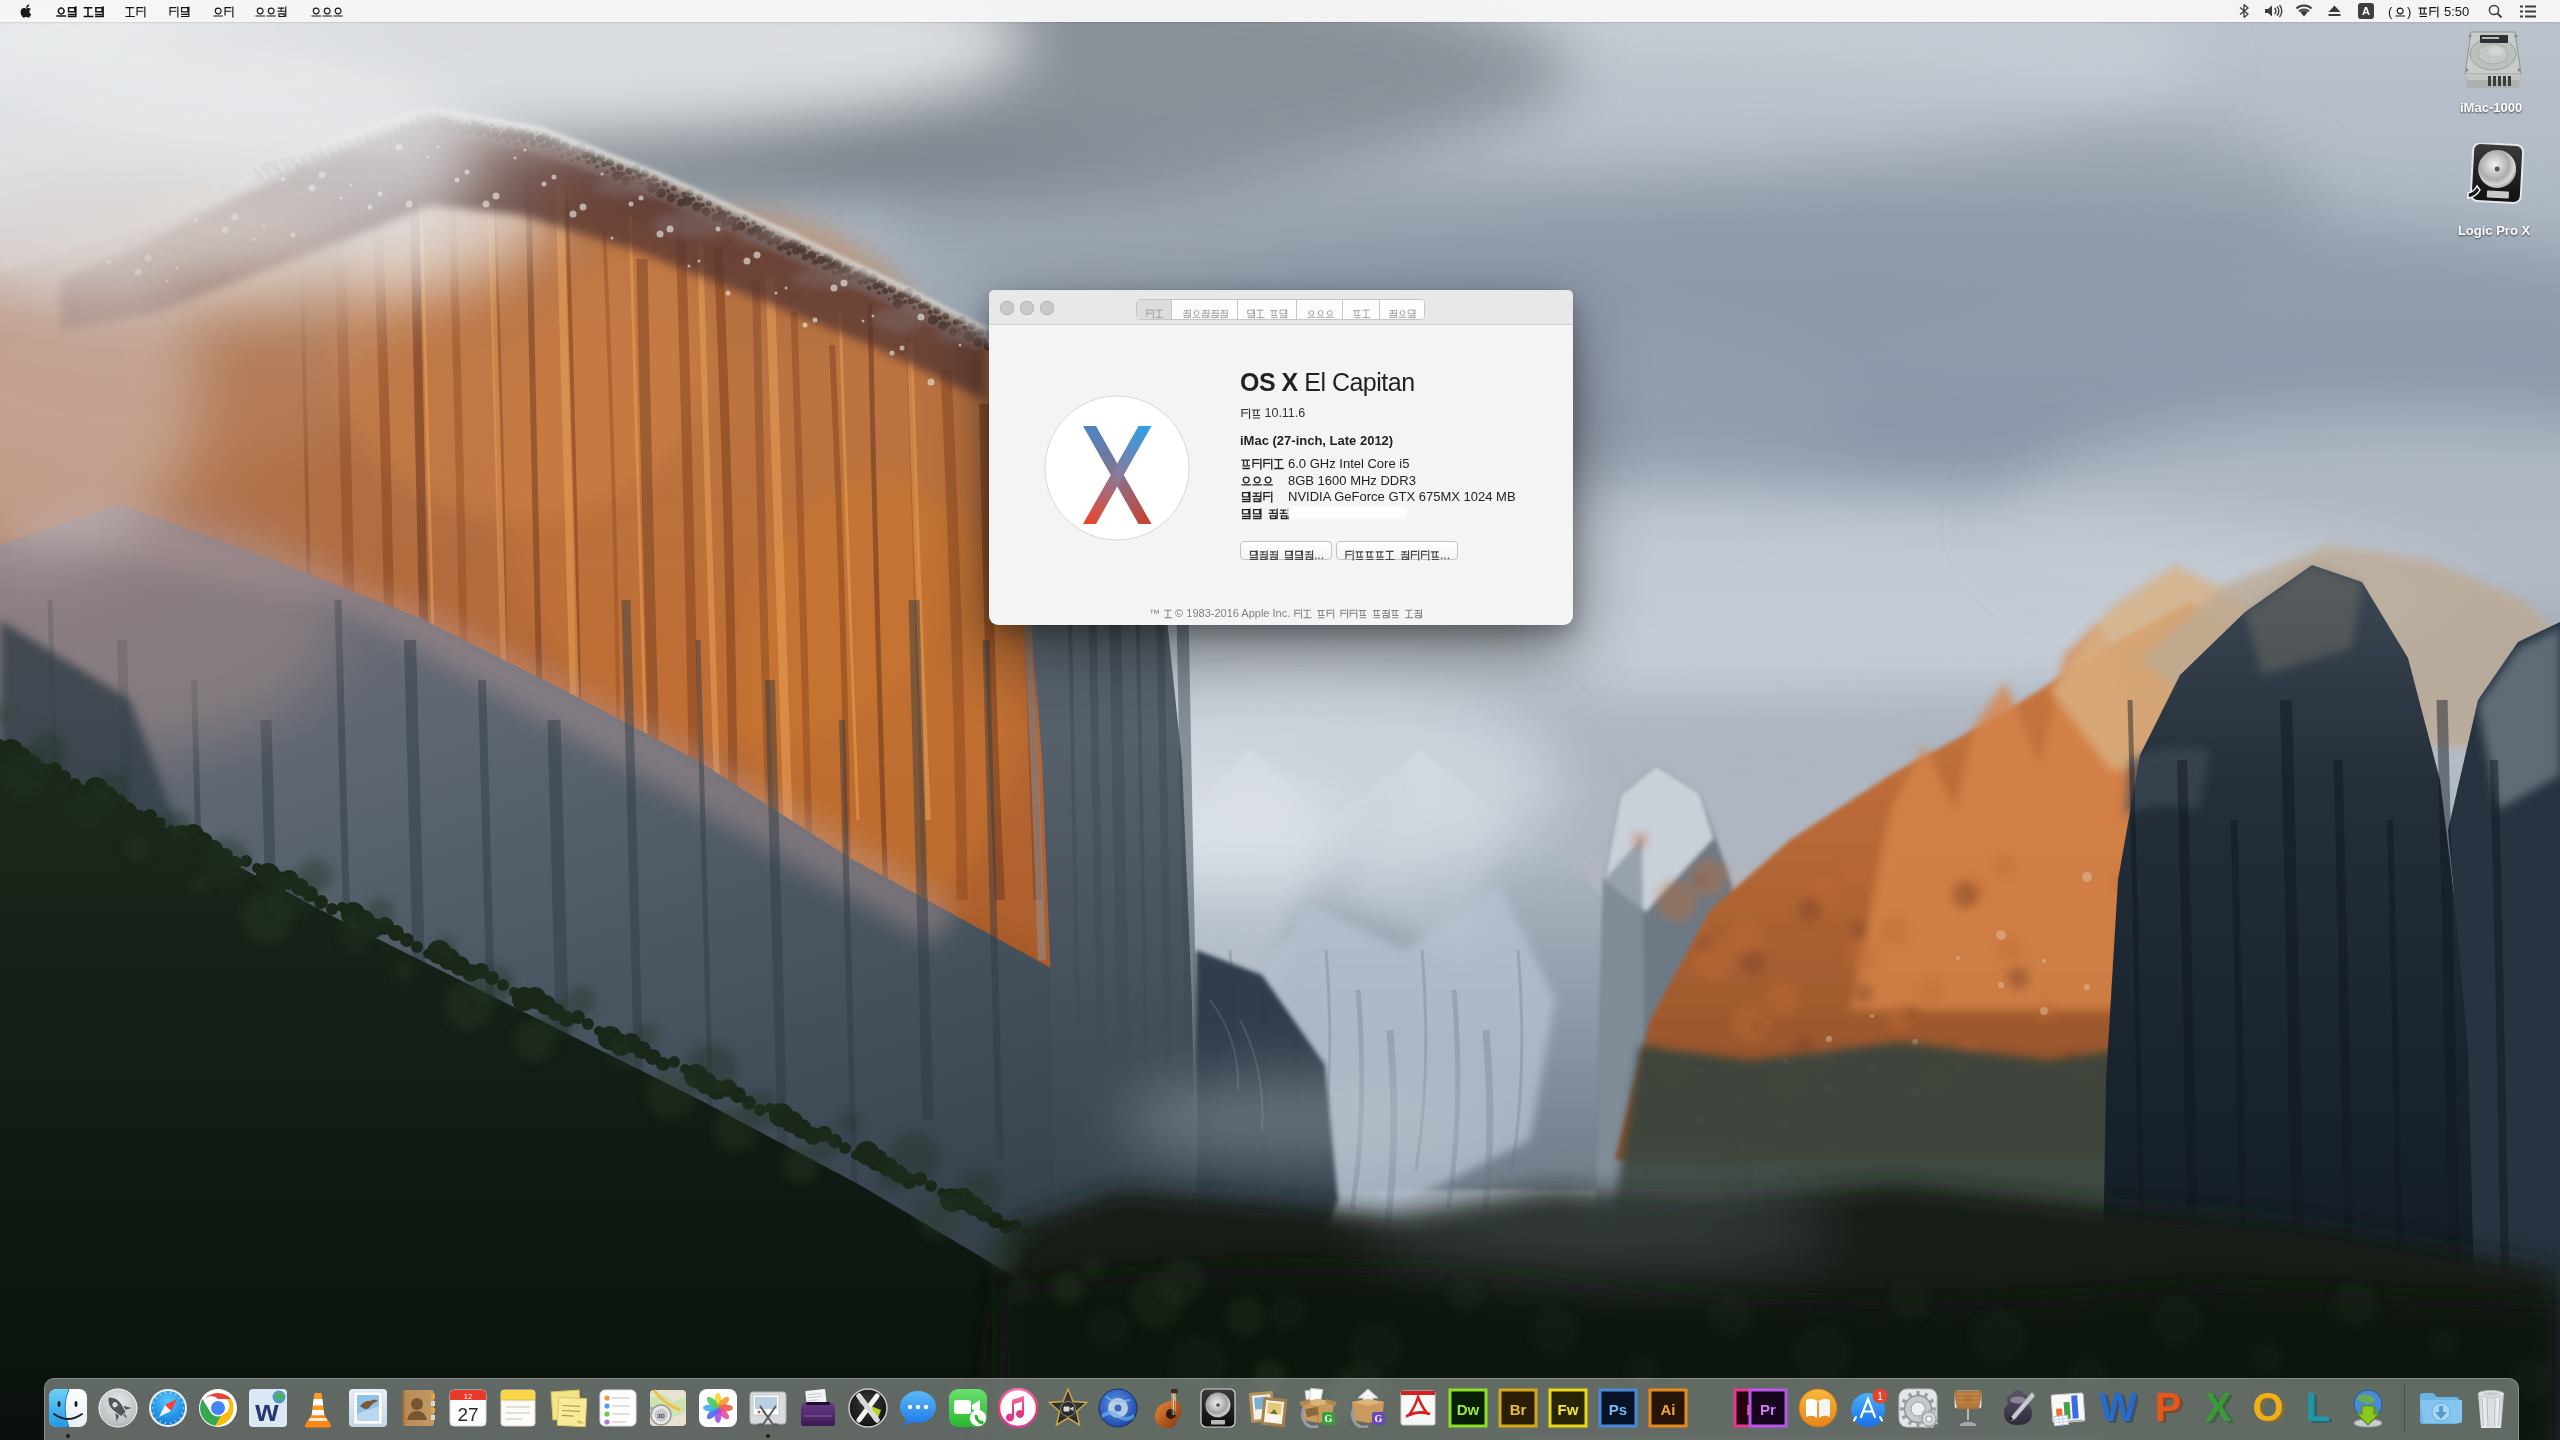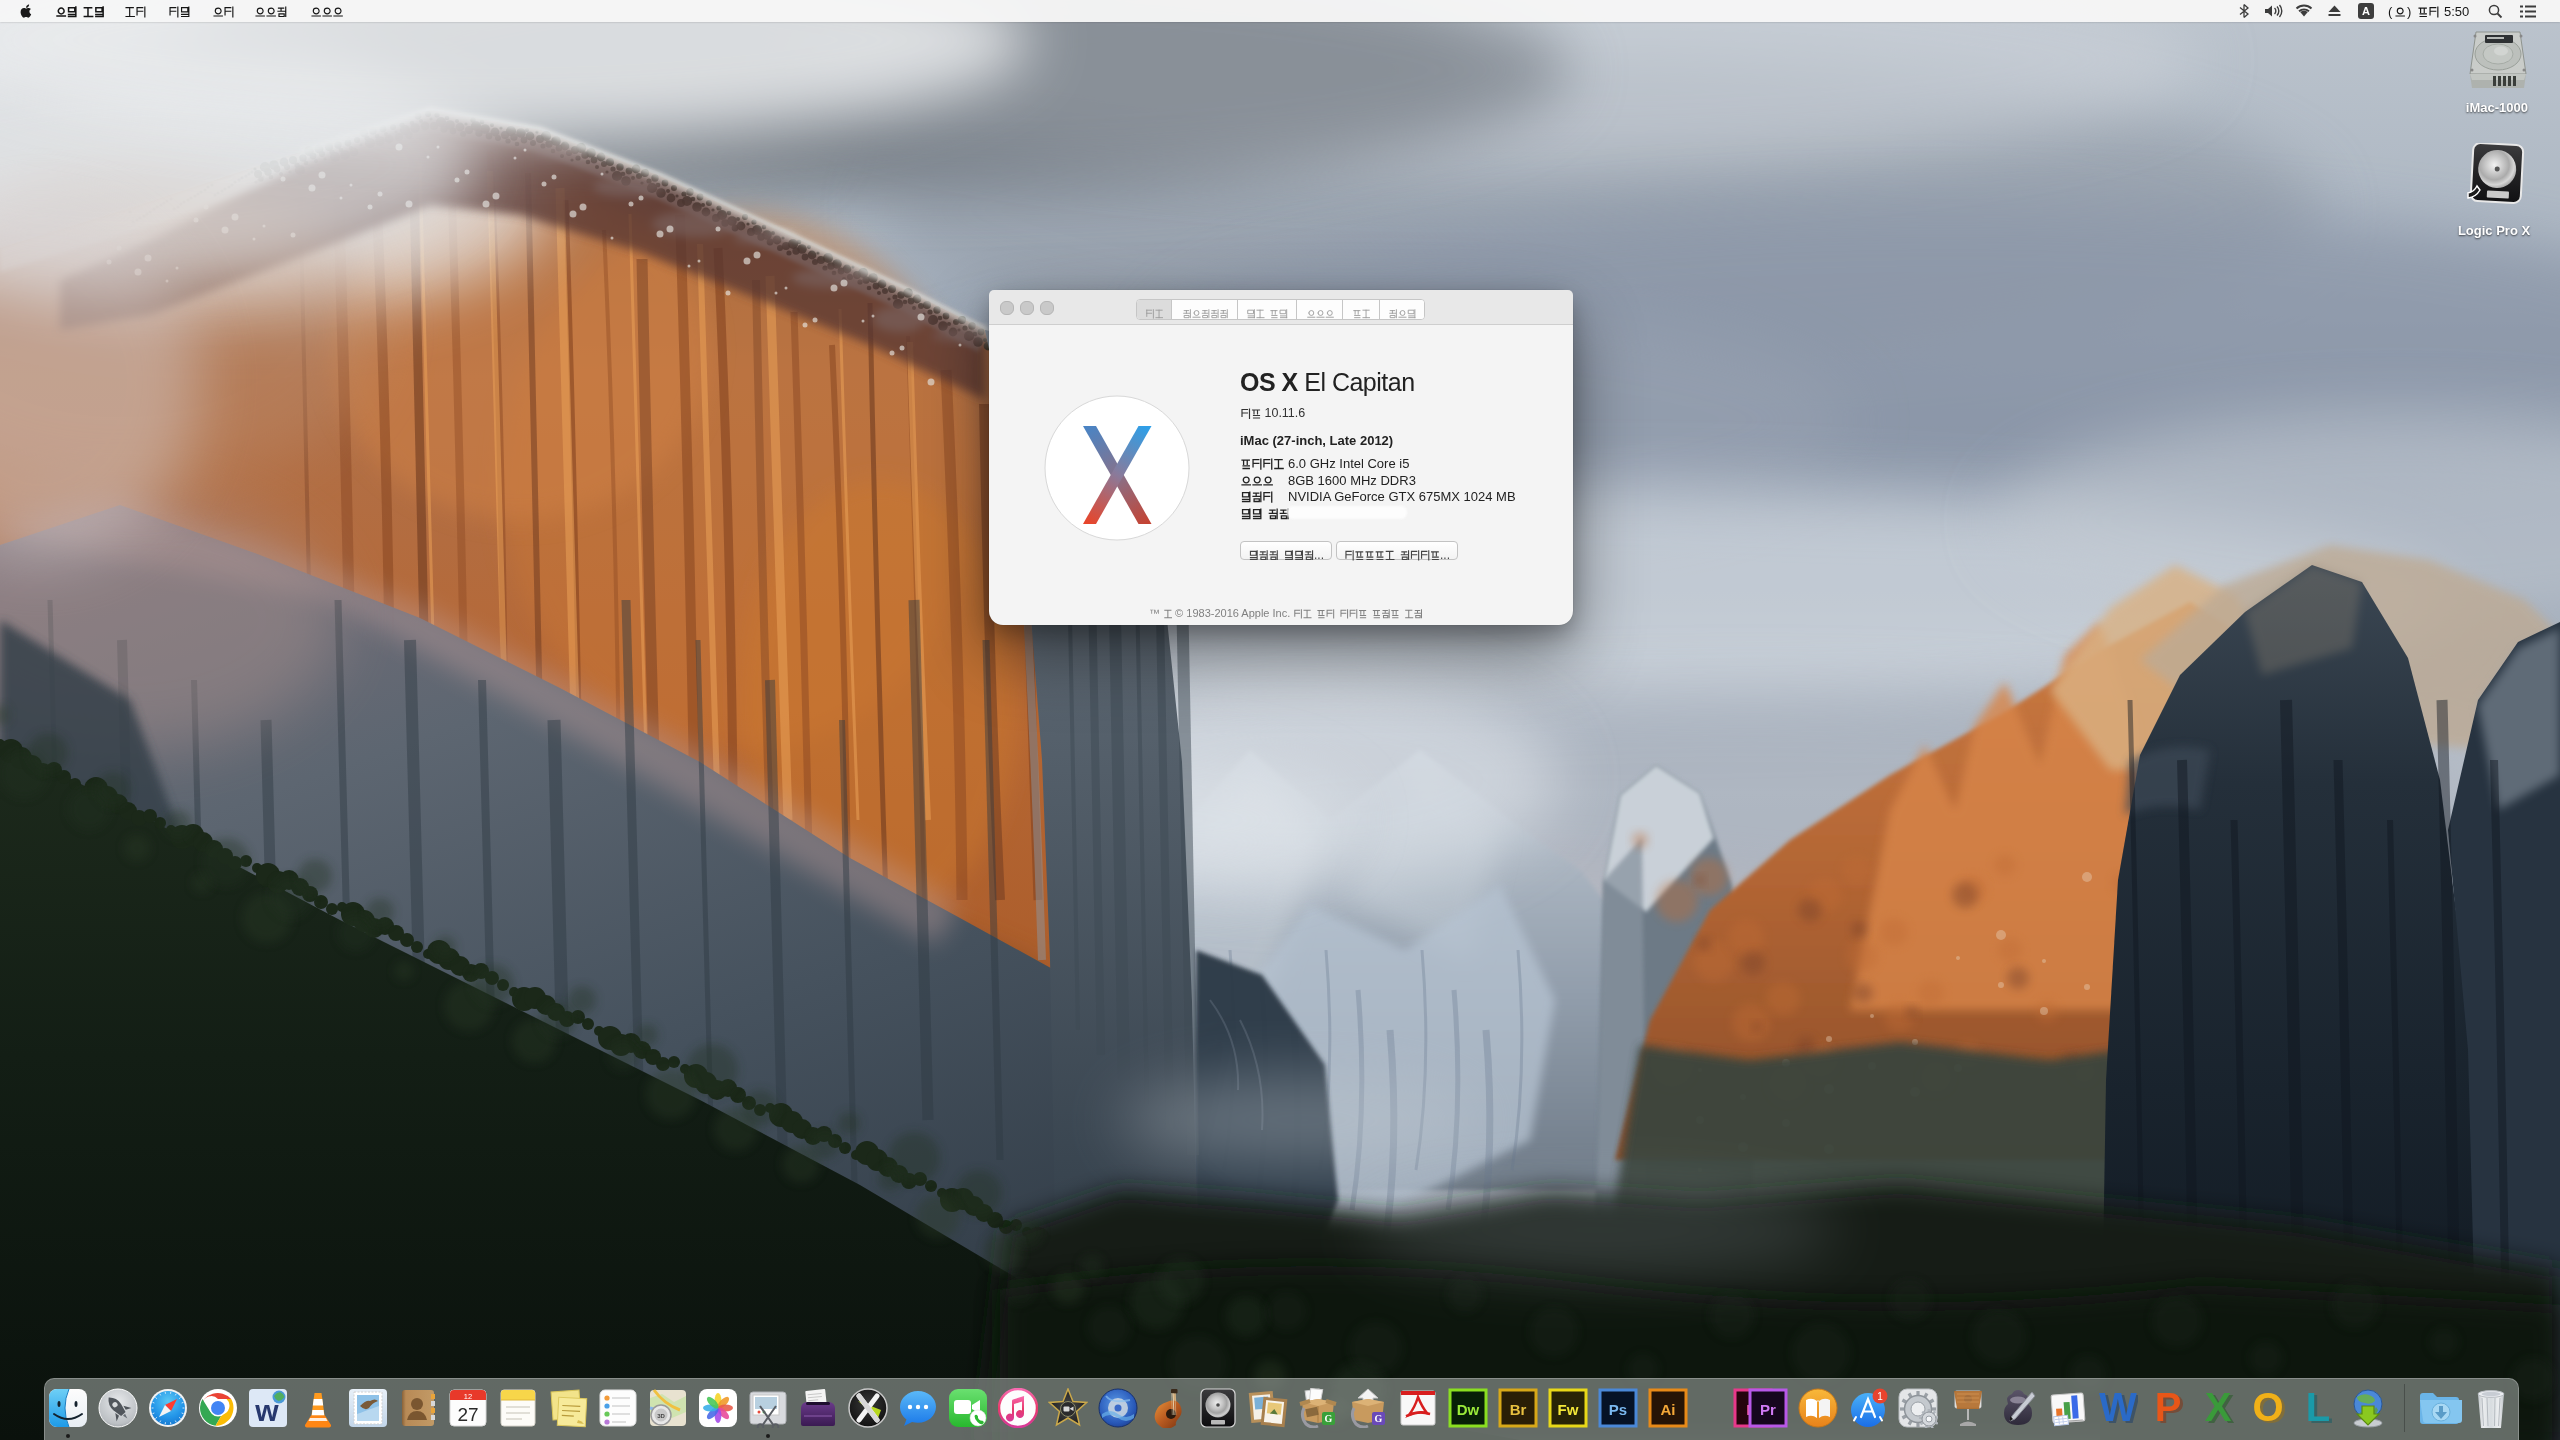--- a/index.html
+++ b/index.html
@@ -872,21 +872,21 @@
       </svg></span>
     <span style="position:absolute;left:2444px;top:4px;font-size:13px">5:50</span>
     <svg width="15" height="15" viewBox="0 0 15 15" style="position:absolute;left:2488px;top:4px">
       <circle cx="6" cy="6" r="4.6" stroke="#3c3c3c" stroke-width="1.5" fill="none"></circle>
       <path d="M9.5,9.5 L13.5,13.5" stroke="#3c3c3c" stroke-width="1.8"></path>
     </svg>
     <svg width="17" height="13" viewBox="0 0 17 13" style="position:absolute;left:2520px;top:5px">
       <path d="M5,1.5 h11 M5,6.5 h11 M5,11.5 h11 M0,1.5 h3 M0,6.5 h3 M0,11.5 h3" stroke="#3c3c3c" stroke-width="1.8"></path>
     </svg>
   </div>
-<div style="position:absolute;left:2460px;top:30px;width:68px;height:95px;z-index:5;text-align:right"><svg width="60" height="64" viewBox="0 0 60 64" style="margin-left:3px">
+<div style="position:absolute;left:2460px;top:30px;width:68px;height:95px;z-index:5;text-align:left"><svg width="60" height="64" viewBox="0 0 60 64" style="margin-left:3px">
       <path d="M8,2 L52,2 L58,44 L2,44 Z" fill="#c9ccc9"></path>
       <path d="M8,2 L52,2 L58,44 L2,44 Z" fill="none" stroke="#8f948f" stroke-width="1"></path>
       <ellipse cx="30" cy="24" rx="23" ry="16" fill="#bcc0bc" stroke="#9aa09a"></ellipse>
       <ellipse cx="30" cy="24" rx="15" ry="10" fill="#c4c8c4" stroke="#a6aca6"></ellipse>
       <ellipse cx="33" cy="21" rx="7" ry="4.5" fill="#d2d5d2"></ellipse>
       <rect x="17" y="5" width="28" height="8" rx="1" fill="#2e3133"></rect>
       <rect x="19" y="7" width="17" height="2" fill="#b8bbb8"></rect>
       <path d="M2,44 L58,44 L56,58 L4,58 Z" fill="#aeb2ae"></path>
       <path d="M2,44 L58,44 L56,50 L4,50 Z" fill="#c2c6c2"></path>
       <rect x="30" y="46" width="3" height="10" fill="#3a3e3a"></rect>
@@ -913,21 +913,21 @@
           <stop offset="0.5" stop-color="#232325"></stop>
           <stop offset="1" stop-color="#101012"></stop>
         </linearGradient>
       </defs>
       <rect x="6" y="1" width="50" height="58" rx="7" fill="url(#lpbg)" stroke="#e8e8e8" stroke-width="2" transform="rotate(3 31 30)"></rect>
       <circle cx="31" cy="26" r="19" fill="url(#lpdisc)" transform="rotate(3 31 30)"></circle>
       <circle cx="31" cy="26" r="2.5" fill="#555" transform="rotate(3 31 30)"></circle>
       <rect x="22" y="48" width="22" height="7" rx="1" fill="#c9c9c9" transform="rotate(3 31 30)"></rect>
       <path d="M2,50 q6,-1 9,-7 l3,4 q-4,7 -12,8 z" fill="#1a1a1a" stroke="#fff" stroke-width="1.5"></path>
     </svg><div style="margin-top:14px;font-size:13px;font-weight:bold;color:#fff;text-shadow:0 1px 2px rgba(0,0,0,0.65)">Logic Pro X</div></div>
-<div style="position:absolute;left:989px;top:290px;width:584px;height:335px;z-index:30;background:#f4f4f4;border-radius:14px;box-shadow:0 30px 70px rgba(0,0,0,0.45),0 8px 22px rgba(0,0,0,0.25),0 0 1px rgba(0,0,0,0.35)">
+<div style="position:absolute;left:989px;top:290px;width:584px;height:335px;z-index:30;background:#f4f4f4;border-radius:9px;box-shadow:0 30px 70px rgba(0,0,0,0.45),0 8px 22px rgba(0,0,0,0.25),0 0 1px rgba(0,0,0,0.35)">
     <div style="position:absolute;left:0;top:0;width:584px;height:34px;background:#e8e8e8;border-radius:5px 5px 0 0;border-bottom:1px solid #cecece"></div>
     <div style="position:absolute;left:11px;top:11px;width:12px;height:12px;border-radius:6px;background:#c9c9c9;border:0.5px solid #b5b5b5"></div>
     <div style="position:absolute;left:31px;top:11px;width:12px;height:12px;border-radius:6px;background:#c9c9c9;border:0.5px solid #b5b5b5"></div>
     <div style="position:absolute;left:51px;top:11px;width:12px;height:12px;border-radius:6px;background:#c9c9c9;border:0.5px solid #b5b5b5"></div>
     <div style="position:absolute;left:147px;top:9px;height:19px;border:1px solid #c6c6c6;border-radius:4px;background:#fdfdfd;display:flex;overflow:hidden">
       <div style="width:35px;height:19px;border-right:1px solid #c6c6c6;background:#dcdcdc;text-align:center;padding-top:3px;box-sizing:border-box"><svg width="18" height="11" viewBox="0 0 18 11" style="display:inline-block;vertical-align:-2px">
           <g transform="translate(0.9,1.3) scale(0.880)">
             <path d="M1,1 v7 M1,1 h5.5 M1,4.5 h5.5 M8.5,0.5 v9.5" stroke="#9a9a9a" stroke-width="1.02" fill="none" stroke-linecap="square"></path>
           </g>
           <g transform="translate(10.1,1.3) scale(0.880)">

